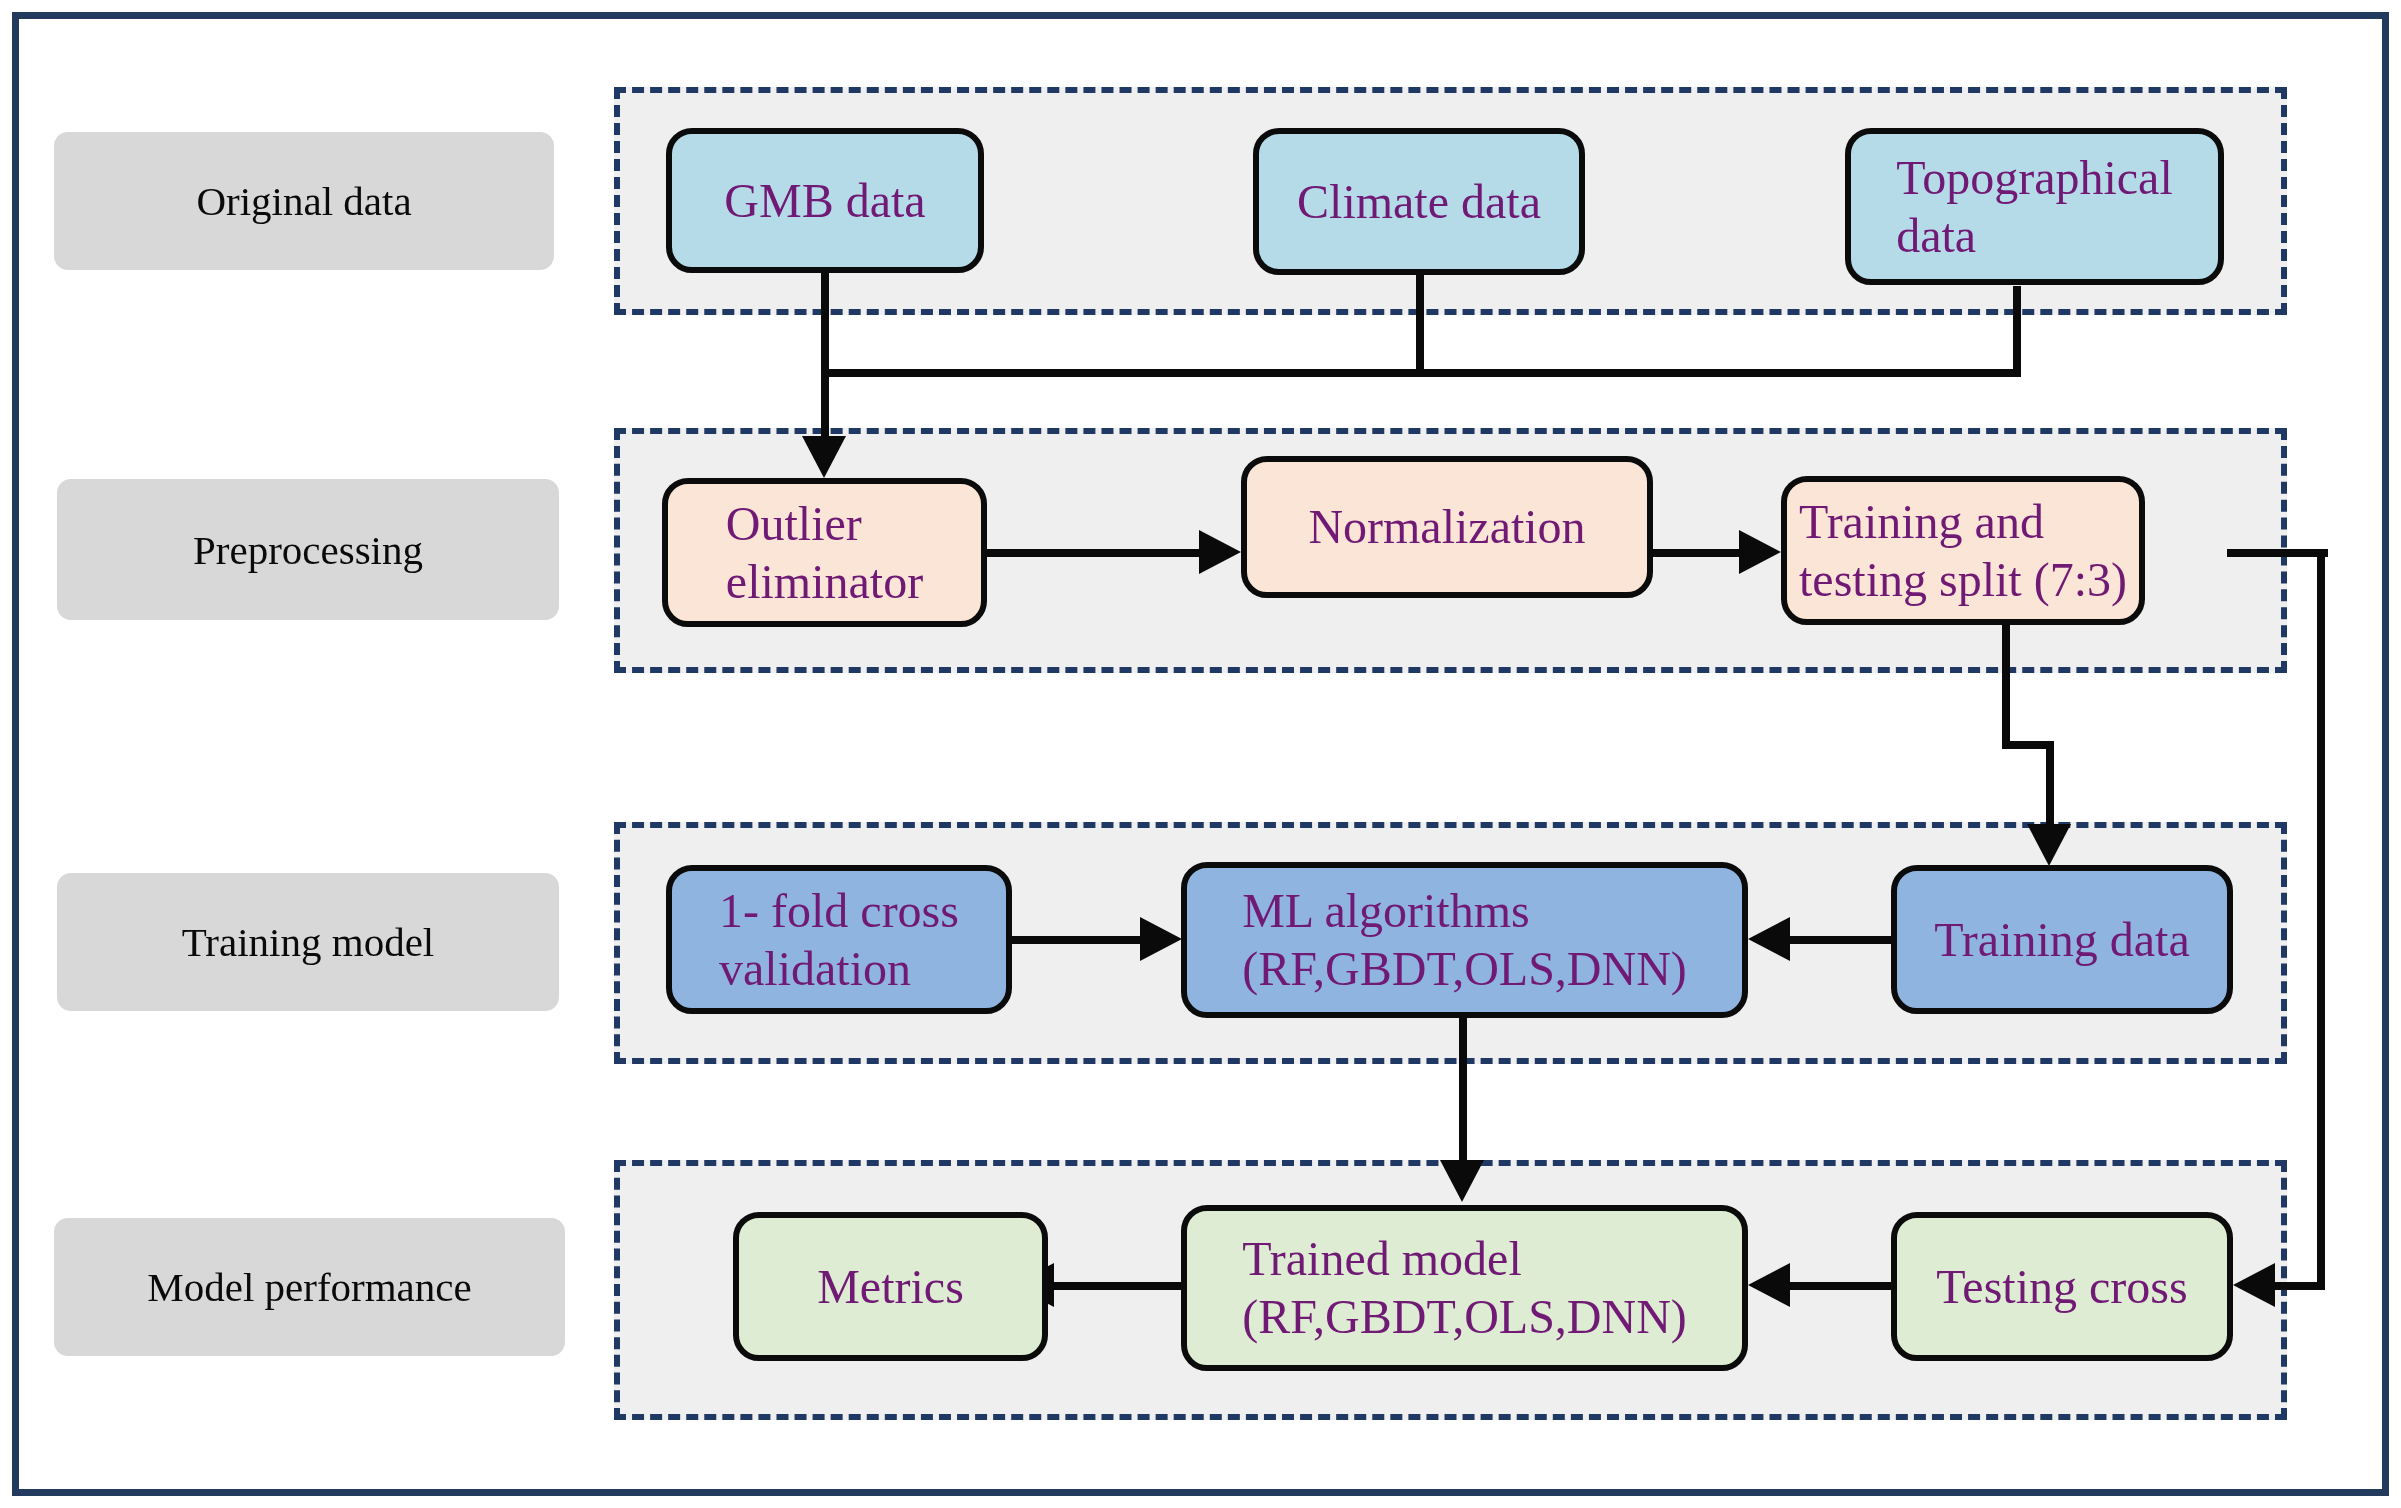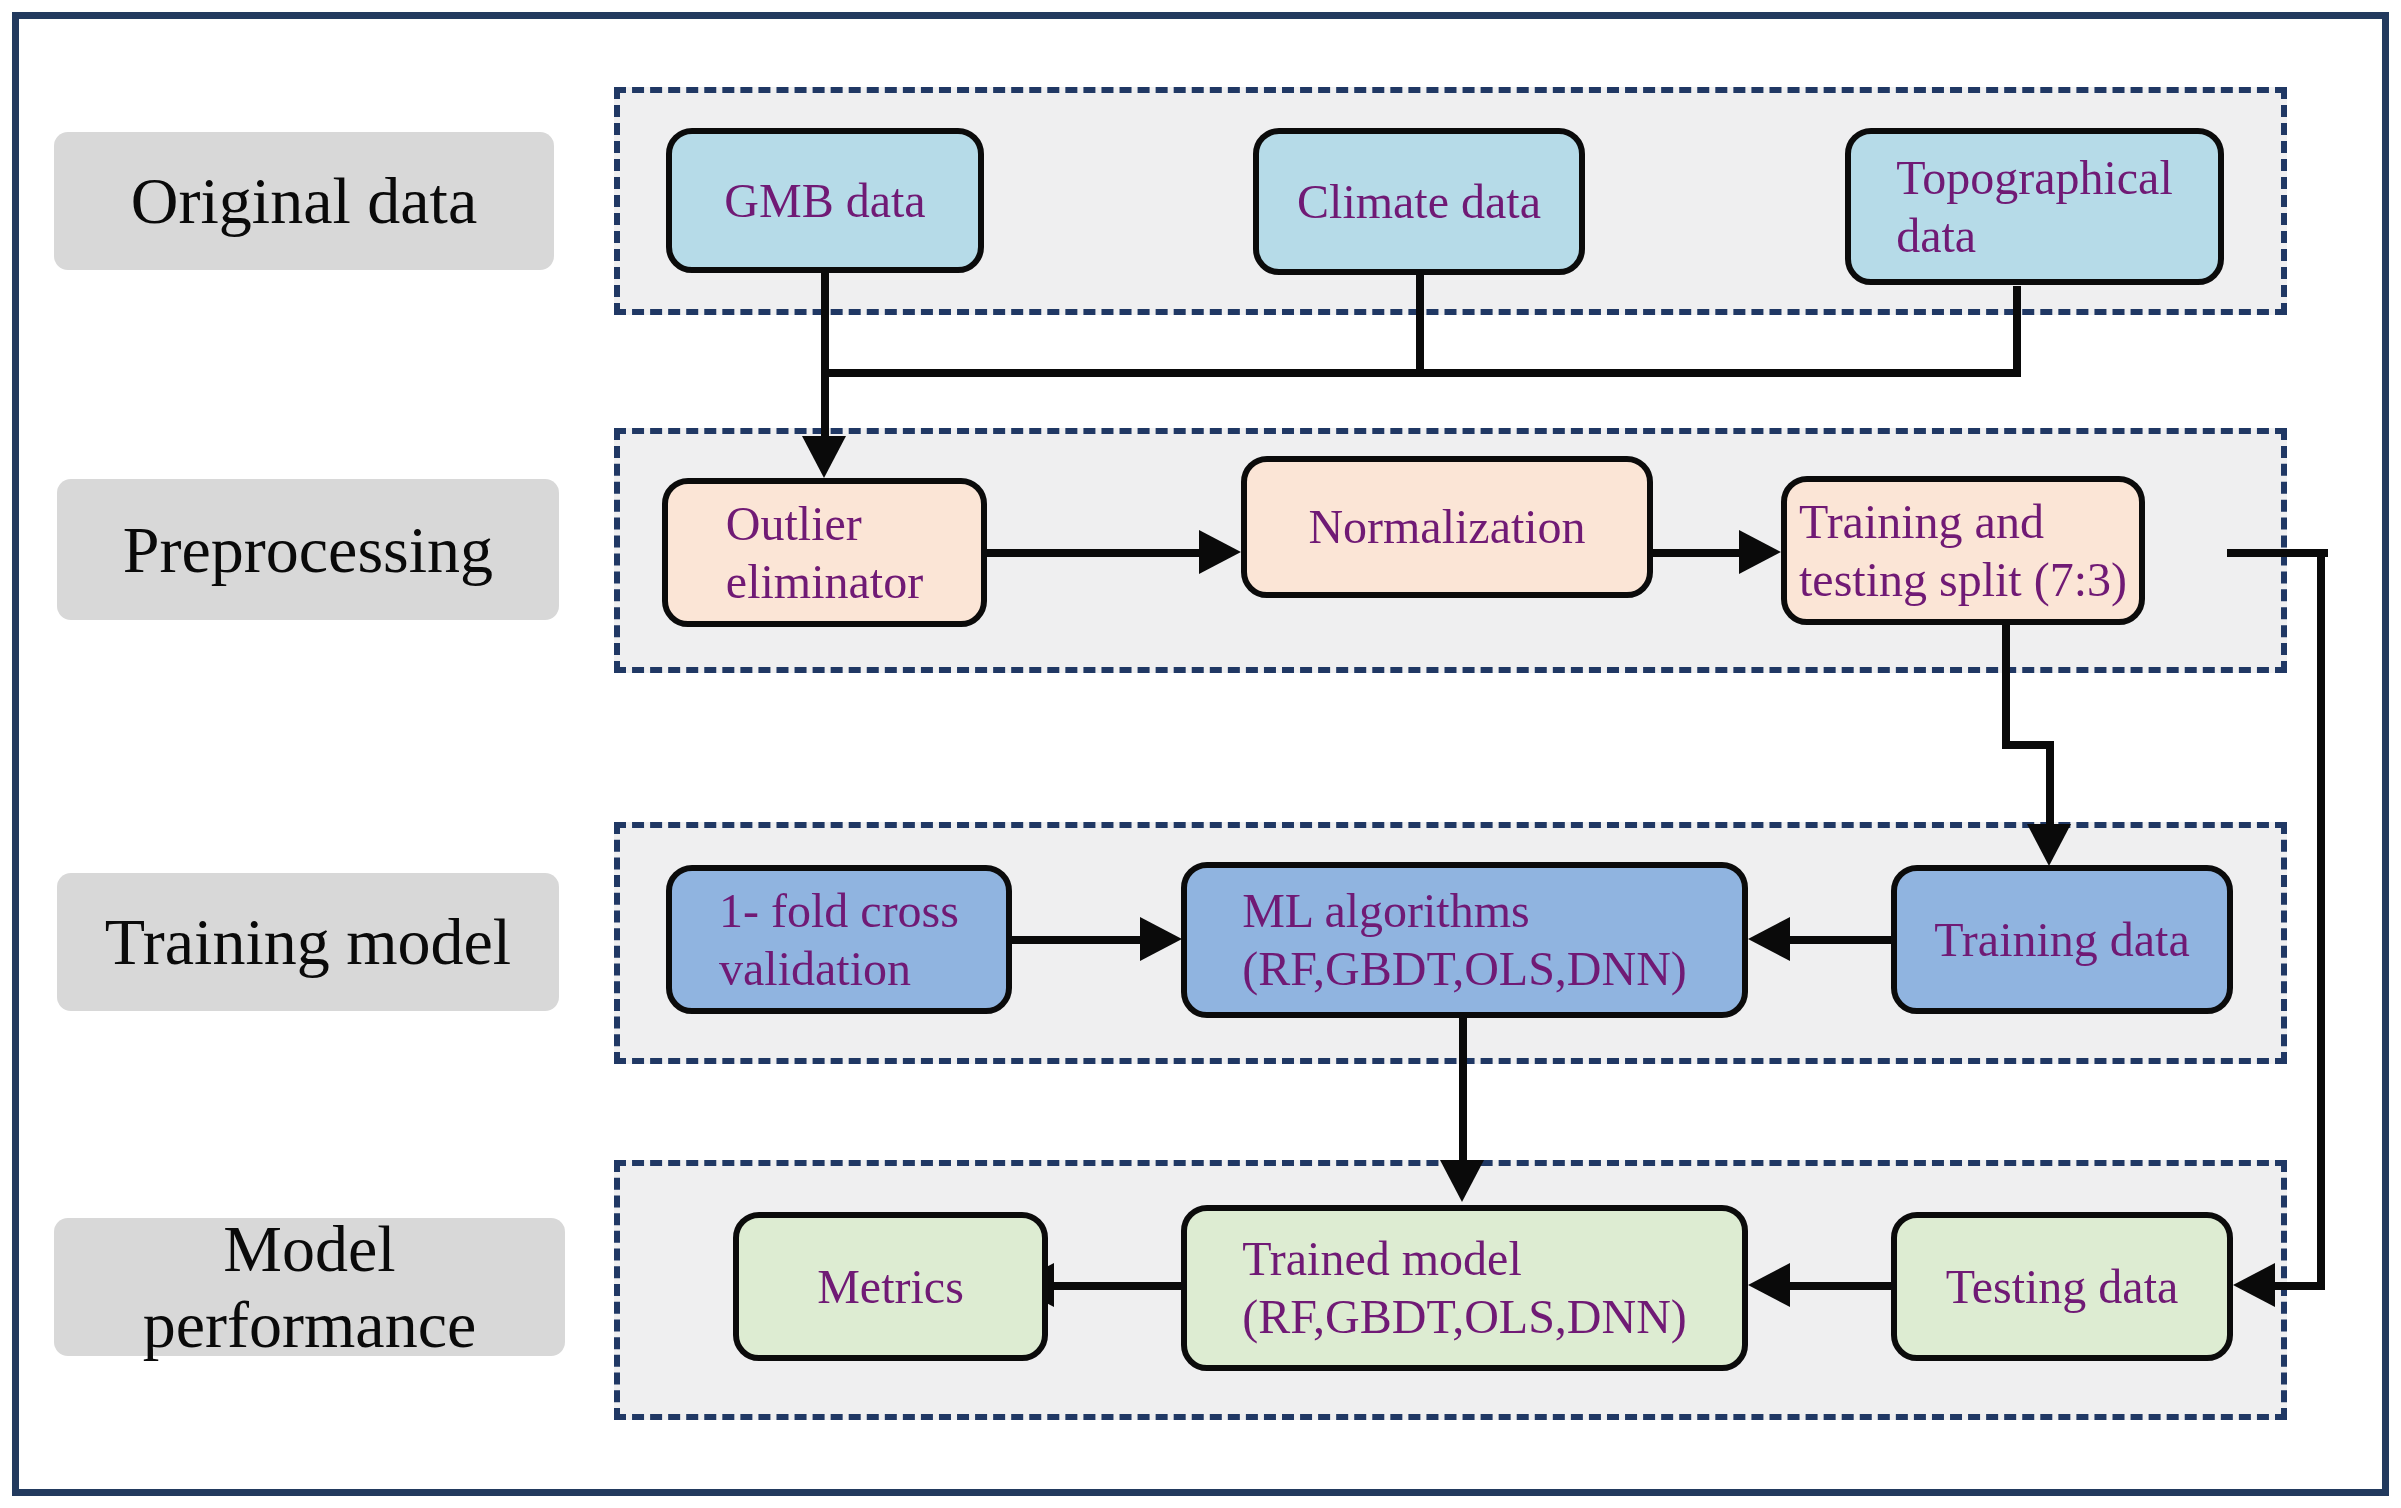--- a/index.html
+++ b/index.html
@@ -1,20 +1,20 @@
 <!DOCTYPE html>
 <html style="font-size:14px"><head>
 <meta charset="utf-8">
 <style>
   html,body{margin:0;padding:0;background:#ffffff;}
   body{font-family:"Liberation Serif","DejaVu Serif",serif;}
   .canvas{position:relative;width:2401px;height:1508px;background:#ffffff;overflow:hidden;}
   .frame{position:absolute;left:12px;top:12px;right:12px;bottom:12px;border:7.8px solid #223a5e;background:#ffffff;}
 
-  .rowlabel{position:absolute;background:#d8d8d8;border-radius:14px;display:flex;align-items:center;justify-content:center;font-size:66px;color:#0a0a0a;text-align:center;}
+  .rowlabel{position:absolute;background:#d8d8d8;border-radius:14px;display:flex;align-items:center;justify-content:center;font-size:41px;color:#0a0a0a;text-align:center;}
   #label-original{left:54px;top:132px;width:500px;height:138px;}
   #label-preprocessing{left:57px;top:479px;width:502px;height:141px;}
   #label-training{left:57px;top:873px;width:502px;height:138px;}
   #label-performance{left:54px;top:1218px;width:511px;height:138px;}
 
   .container{position:absolute;left:614px;width:1673px;background:#efeff0;border:6px dashed #203864;box-sizing:border-box;}
   #container-1{top:87px;height:228px;}
   #container-2{top:428px;height:245px;}
   #container-3{top:822px;height:242px;}
   #container-4{top:1160px;height:260px;}
@@ -133,15 +133,15 @@
 
   <div class="node blue3" id="node-cv">1- fold cross
 validation</div>
   <div class="node blue3" id="node-ml">ML algorithms
 (RF,GBDT,OLS,DNN)</div>
   <div class="node blue3" id="node-training">Training data</div>
 
   <div class="node green" id="node-metrics">Metrics</div>
   <div class="node green" id="node-trained">Trained model
 (RF,GBDT,OLS,DNN)</div>
-  <div class="node green" id="node-testing">Testing data</div>
+  <div class="node green" id="node-testing">Testing cross</div>
 </div>
 
 
 </body></html>

